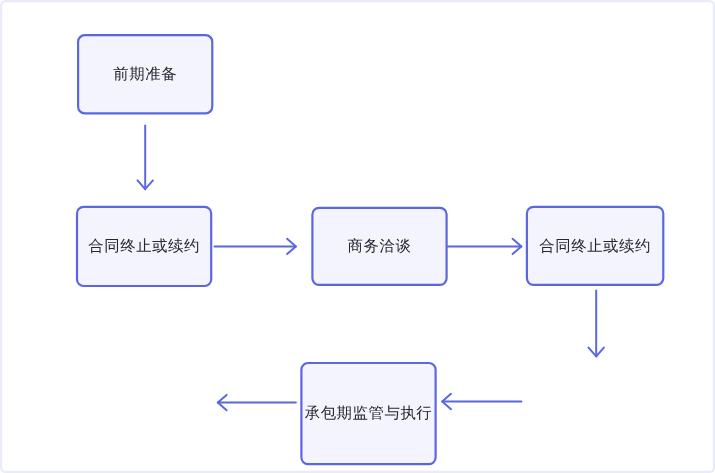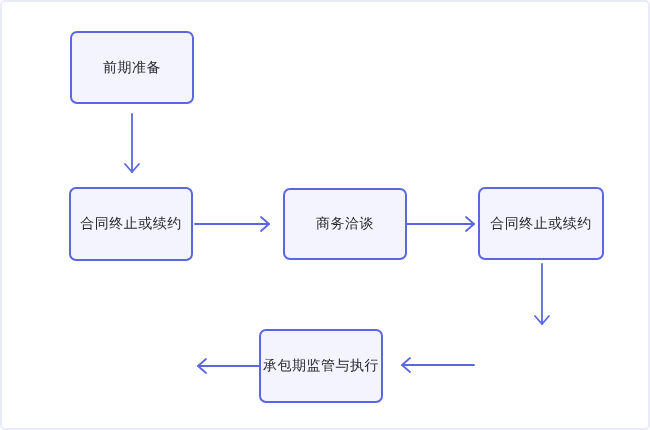--- a/index.html
+++ b/index.html
@@ -85,18 +85,18 @@
 
   <div class="node" style="left:281px; top:186px; width:124px; height:72px">
     <span class="node-label">商务洽谈</span>
   </div>
 
   <div class="node" style="left:476px; top:185px; width:126px; height:73px">
     <span class="node-label">合同终止或续约</span>
   </div>
 
 
-  <div class="node" style="left:257px; top:327px; width:124px; height:74px">
+  <div class="node" style="left:271px; top:327px; width:124px; height:94px">
     <span class="node-label">承包期监管与执行</span>
   </div>
 
 
 </div>
 
 </body></html>

